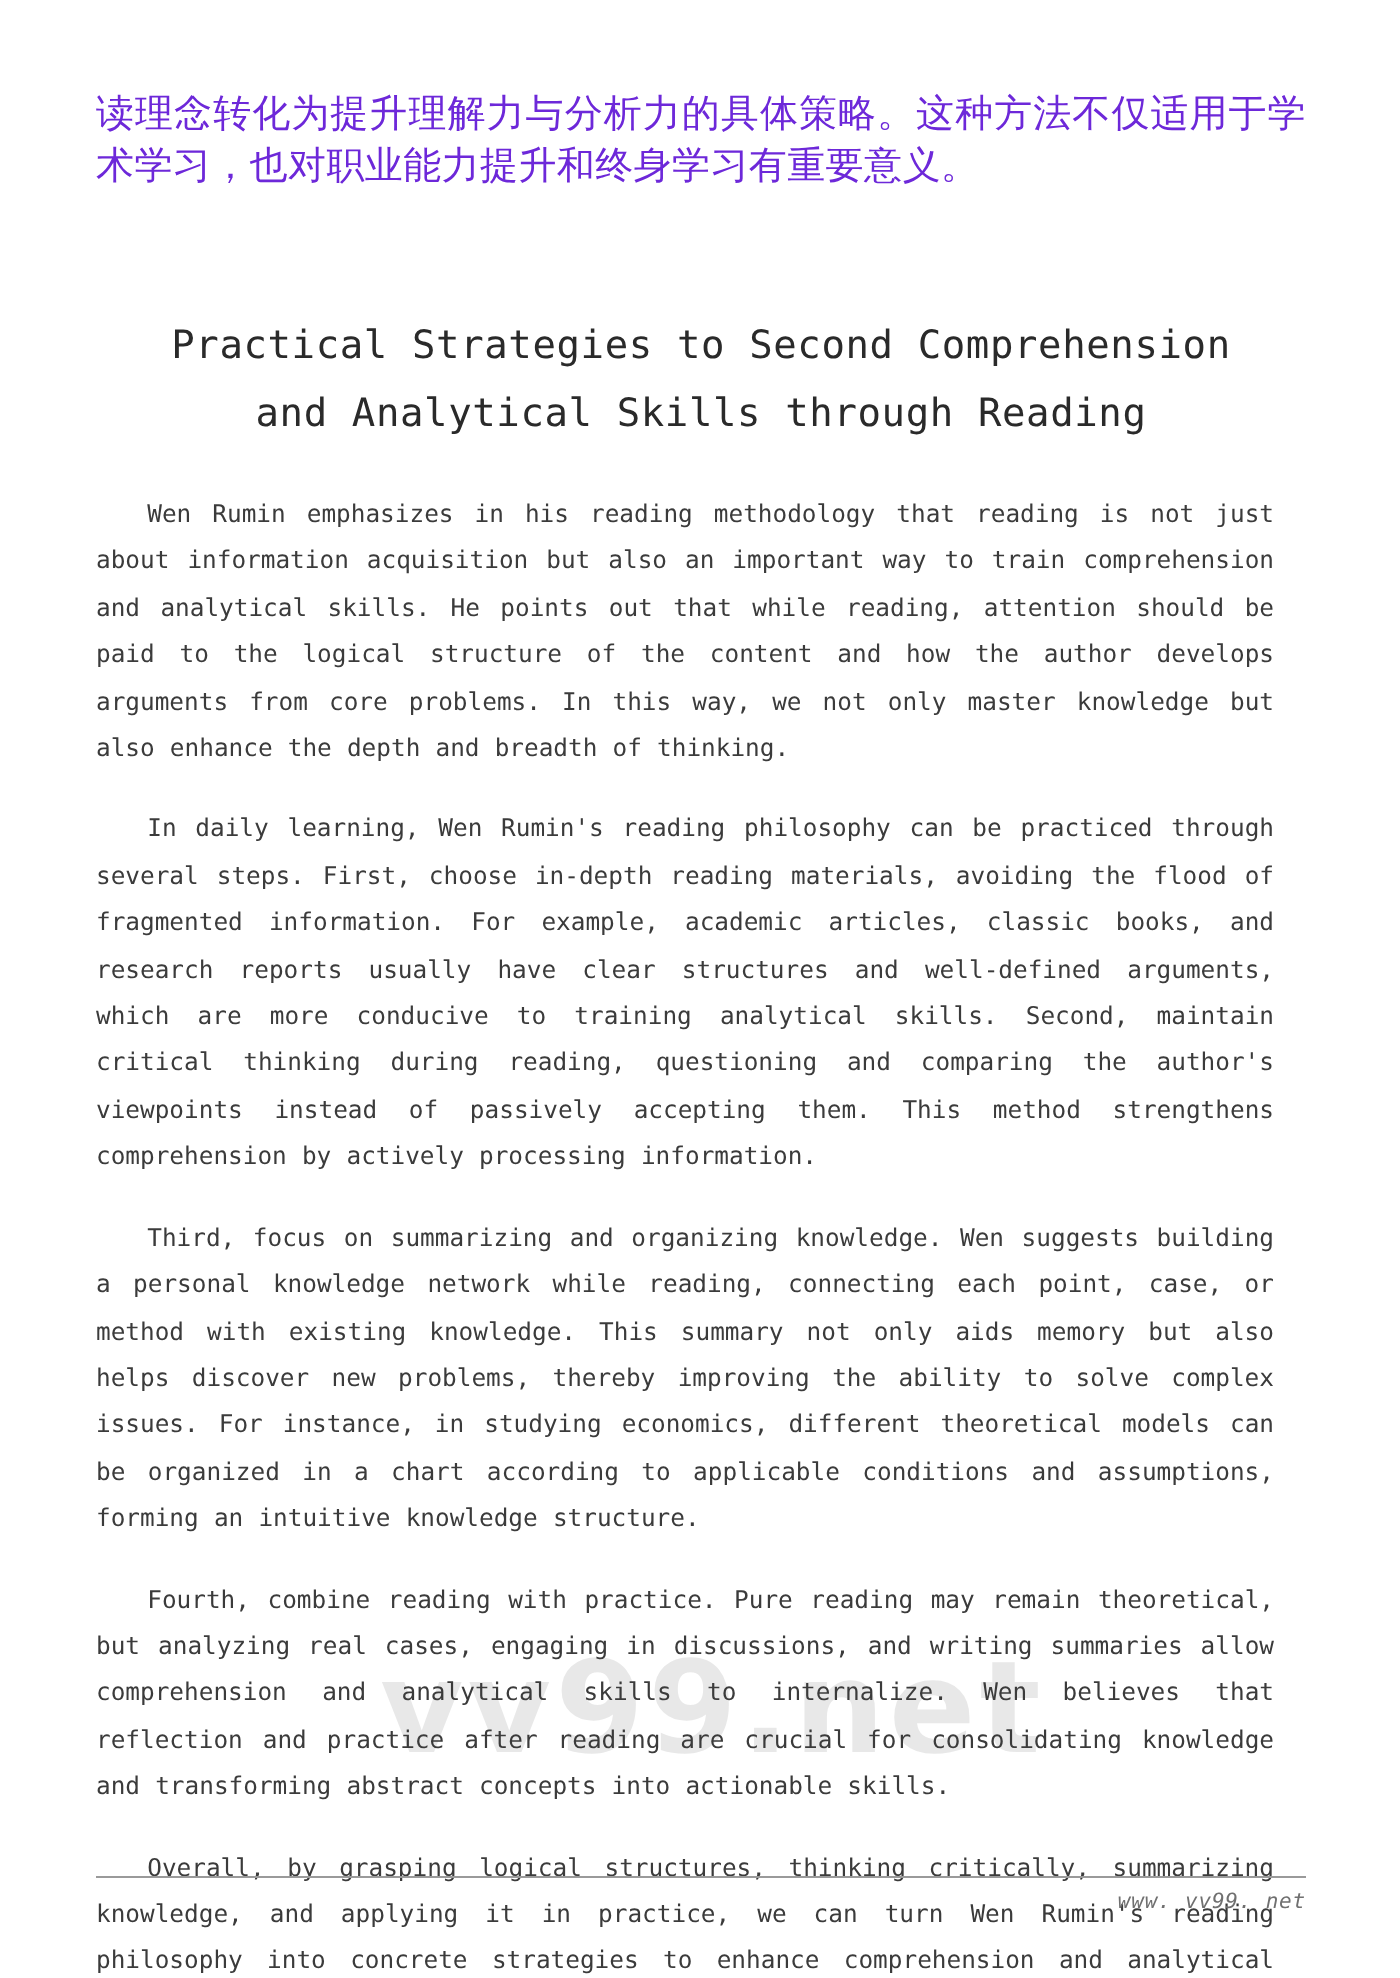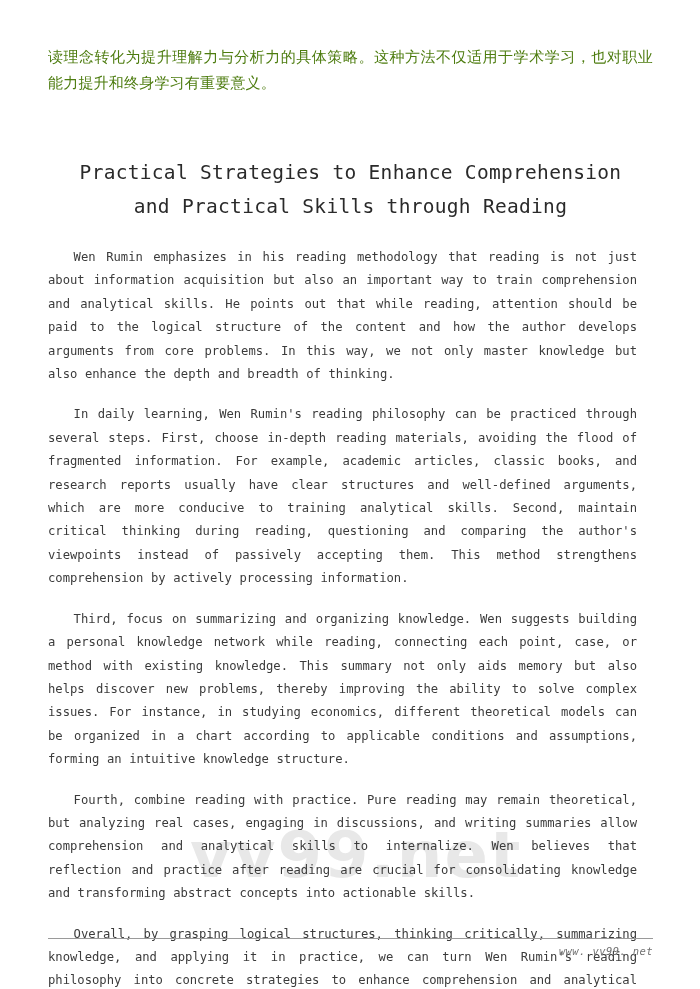--- a/index.html
+++ b/index.html
@@ -40,23 +40,23 @@
 
   .content {
     position: relative;
     z-index: 1;
     padding: 44px 47px 0 48px;
   }
 
   
   .cn-lead {
     font-family: "DejaVu Serif", "Liberation Serif", serif;
-    font-size: 15px;
+    font-size: 19px;
     line-height: 26px;
-    color: #4d7c0f;
+    color: #6d28d9;
     text-align: justify;
     text-justify: inter-character;
     margin: 0 0 0 0;
     letter-spacing: 0.2px;
   }
 
   
   .doc-title {
     font-family: "DejaVu Sans Mono", "Liberation Mono", monospace;
     font-size: 19.5px;
@@ -117,21 +117,21 @@
 <body>
 
 <div class="page">
 
   <div class="watermark">vv99.net</div>
 
   <div class="content">
 
     <p class="cn-lead">读理念转化为提升理解力与分析力的具体策略。这种方法不仅适用于学术学习，也对职业能力提升和终身学习有重要意义。</p>
 
-    <h1 class="doc-title">Practical Strategies to Enhance Comprehension and Practical Skills through Reading</h1>
+    <h1 class="doc-title">Practical Strategies to Second Comprehension and Analytical Skills through Reading</h1>
 
     <div class="body-block">
       <p class="para">Wen Rumin emphasizes in his reading methodology that reading is not just about information acquisition but also an important way to train comprehension and analytical skills. He points out that while reading, attention should be paid to the logical structure of the content and how the author develops arguments from core problems. In this way, we not only master knowledge but also enhance the depth and breadth of thinking.</p>
       <p class="para">In daily learning, Wen Rumin's reading philosophy can be practiced through several steps. First, choose in-depth reading materials, avoiding the flood of fragmented information. For example, academic articles, classic books, and research reports usually have clear structures and well-defined arguments, which are more conducive to training analytical skills. Second, maintain critical thinking during reading, questioning and comparing the author's viewpoints instead of passively accepting them. This method strengthens comprehension by actively processing information.</p>
       <p class="para">Third, focus on summarizing and organizing knowledge. Wen suggests building a personal knowledge network while reading, connecting each point, case, or method with existing knowledge. This summary not only aids memory but also helps discover new problems, thereby improving the ability to solve complex issues. For instance, in studying economics, different theoretical models can be organized in a chart according to applicable conditions and assumptions, forming an intuitive knowledge structure.</p>
       <p class="para">Fourth, combine reading with practice. Pure reading may remain theoretical, but analyzing real cases, engaging in discussions, and writing summaries allow comprehension and analytical skills to internalize. Wen believes that reflection and practice after reading are crucial for consolidating knowledge and transforming abstract concepts into actionable skills.</p>
       <p class="para">Overall, by grasping logical structures, thinking critically, summarizing knowledge, and applying it in practice, we can turn Wen Rumin's reading philosophy into concrete strategies to enhance comprehension and analytical skills. This method is valuable not only for academic learning but also for professional development and lifelong learning.</p>
     </div>
 
   </div>

